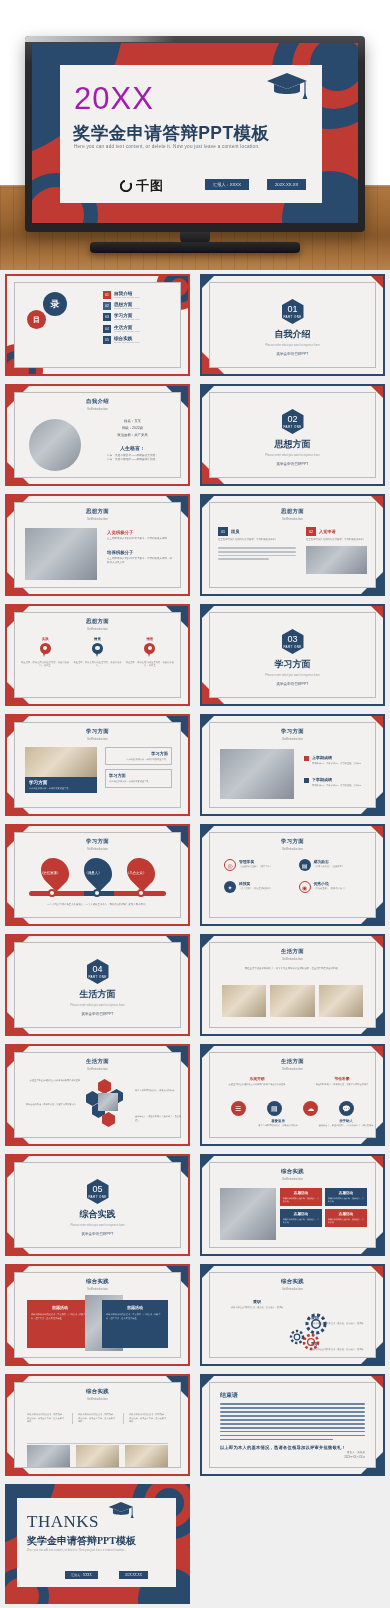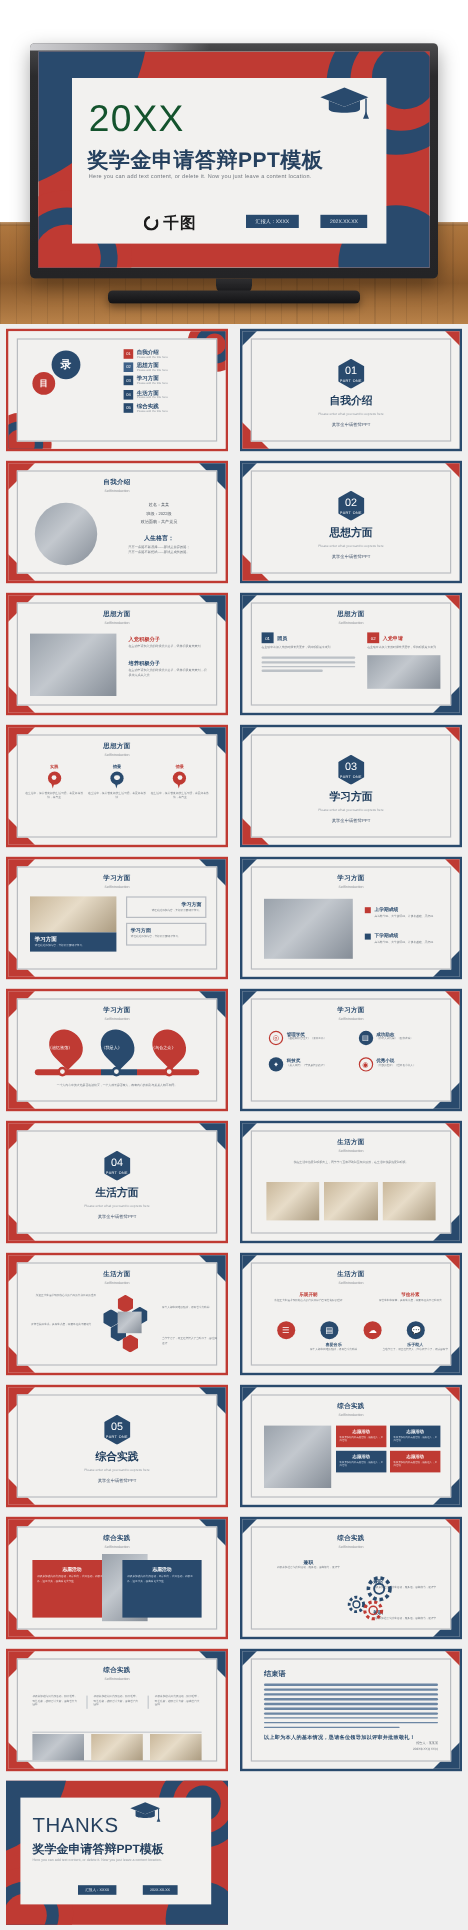--- a/index.html
+++ b/index.html
@@ -108,21 +108,21 @@
   .teardrop{ width:26px;height:30px;border-radius:50% 50% 50% 0; transform:rotate(-45deg); margin:0 auto; position:relative;}
   .teardrop span{ display:block; transform:rotate(45deg); color:#fff; font-size:3.4px; text-align:center; padding-top:12px; }
 
   .hexsm{ width:13px;height:15px;
     clip-path:polygon(50% 0%,100% 25%,100% 75%,50% 100%,0% 75%,0% 25%);
     display:flex;align-items:center;justify-content:center;color:#fff;font-size:3px;text-align:center;}
 
   .circ-ico{ width:12px;height:12px;border-radius:50%;display:flex;align-items:center;justify-content:center;color:#fff;font-size:6px;}
 
   
-  .thanks-cell{ width:195px; height:128px; padding:4px 5px; }
+  .thanks-cell{ width:195px; height:128px; padding:4px 5px;font-family:Liberation Serif, serif; }
   .thanks{
     position:relative; width:100%; height:100%; overflow:hidden; background:#bf3a33;
   }
   .thanks-card{
     position:absolute; left:12px; top:14px; right:14px; bottom:17px; background:#f2f1ef;
   }
   .thanks-title{ color:#26415f; font-size:17px; font-weight:normal; letter-spacing:.5px; }
   .thanks-cn{ color:#26415f; font-size:10px; font-weight:bold; }
   .thanks-en{ color:#9aa0a7; font-size:3px; }
   .chip{ display:inline-block; background:#294a6d; color:#dfe5ec; font-size:3px; padding:2px 6px; }
@@ -152,21 +152,21 @@
 
           <div style="position:absolute;right:14px;top:6px;">
             <svg width="42" height="30" viewBox="0 0 42 30" aria-hidden="true">
               <polygon points="21,2 41,10 21,18 1,10" fill="#294a6d"></polygon>
               <path d="M8 13 L8 20 C8 24 34 24 34 20 L34 13 L21 18 Z" fill="#294a6d"></path>
               <line x1="39" y1="11" x2="39" y2="25" stroke="#294a6d" stroke-width="1.2"></line>
               <polygon points="39,22 36.5,28 41.5,28" fill="#294a6d"></polygon>
             </svg>
           </div>
 
-          <div style="position:absolute;left:14px;top:18px;font-size:31px;color:#14532d;letter-spacing:1px;line-height:31px;">20XX</div>
+          <div style="position:absolute;left:14px;top:18px;font-size:31px;color:#a21caf;letter-spacing:1px;line-height:31px;">20XX</div>
 
           <div style="position:absolute;left:13px;top:56px;right:8px;font-size:17.5px;font-weight:bold;color:#26415f;letter-spacing:.4px;">奖学金申请答辩PPT模板</div>
 
           <div style="position:absolute;left:14px;top:79px;right:8px;font-size:4.6px;color:#6f757c;letter-spacing:.25px;">Here you can add text content, or delete it. Now you just leave a content location.</div>
 
           <div style="position:absolute;left:60px;bottom:8px;display:flex;align-items:center;gap:4px;">
             <svg width="12" height="12" viewBox="0 0 12 12" aria-hidden="true">
               <circle cx="6" cy="6" r="5.2" fill="none" stroke="#1b1b1b" stroke-width="2.1" stroke-dasharray="26 6" transform="rotate(-35 6 6)"></circle>
             </svg>
             <span style="font-size:13px;font-weight:bold;color:#1b1b1b;letter-spacing:1px;">千图</span>

